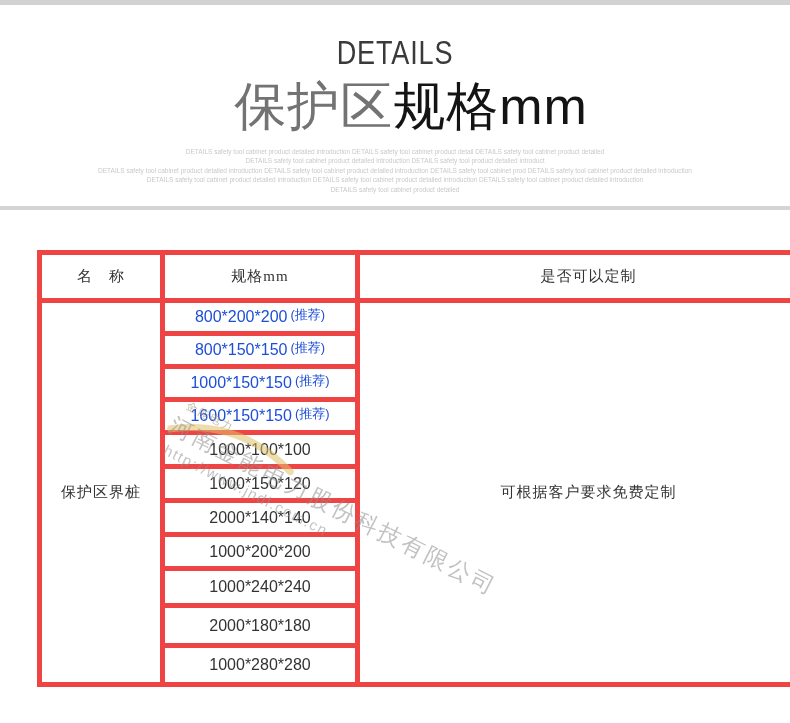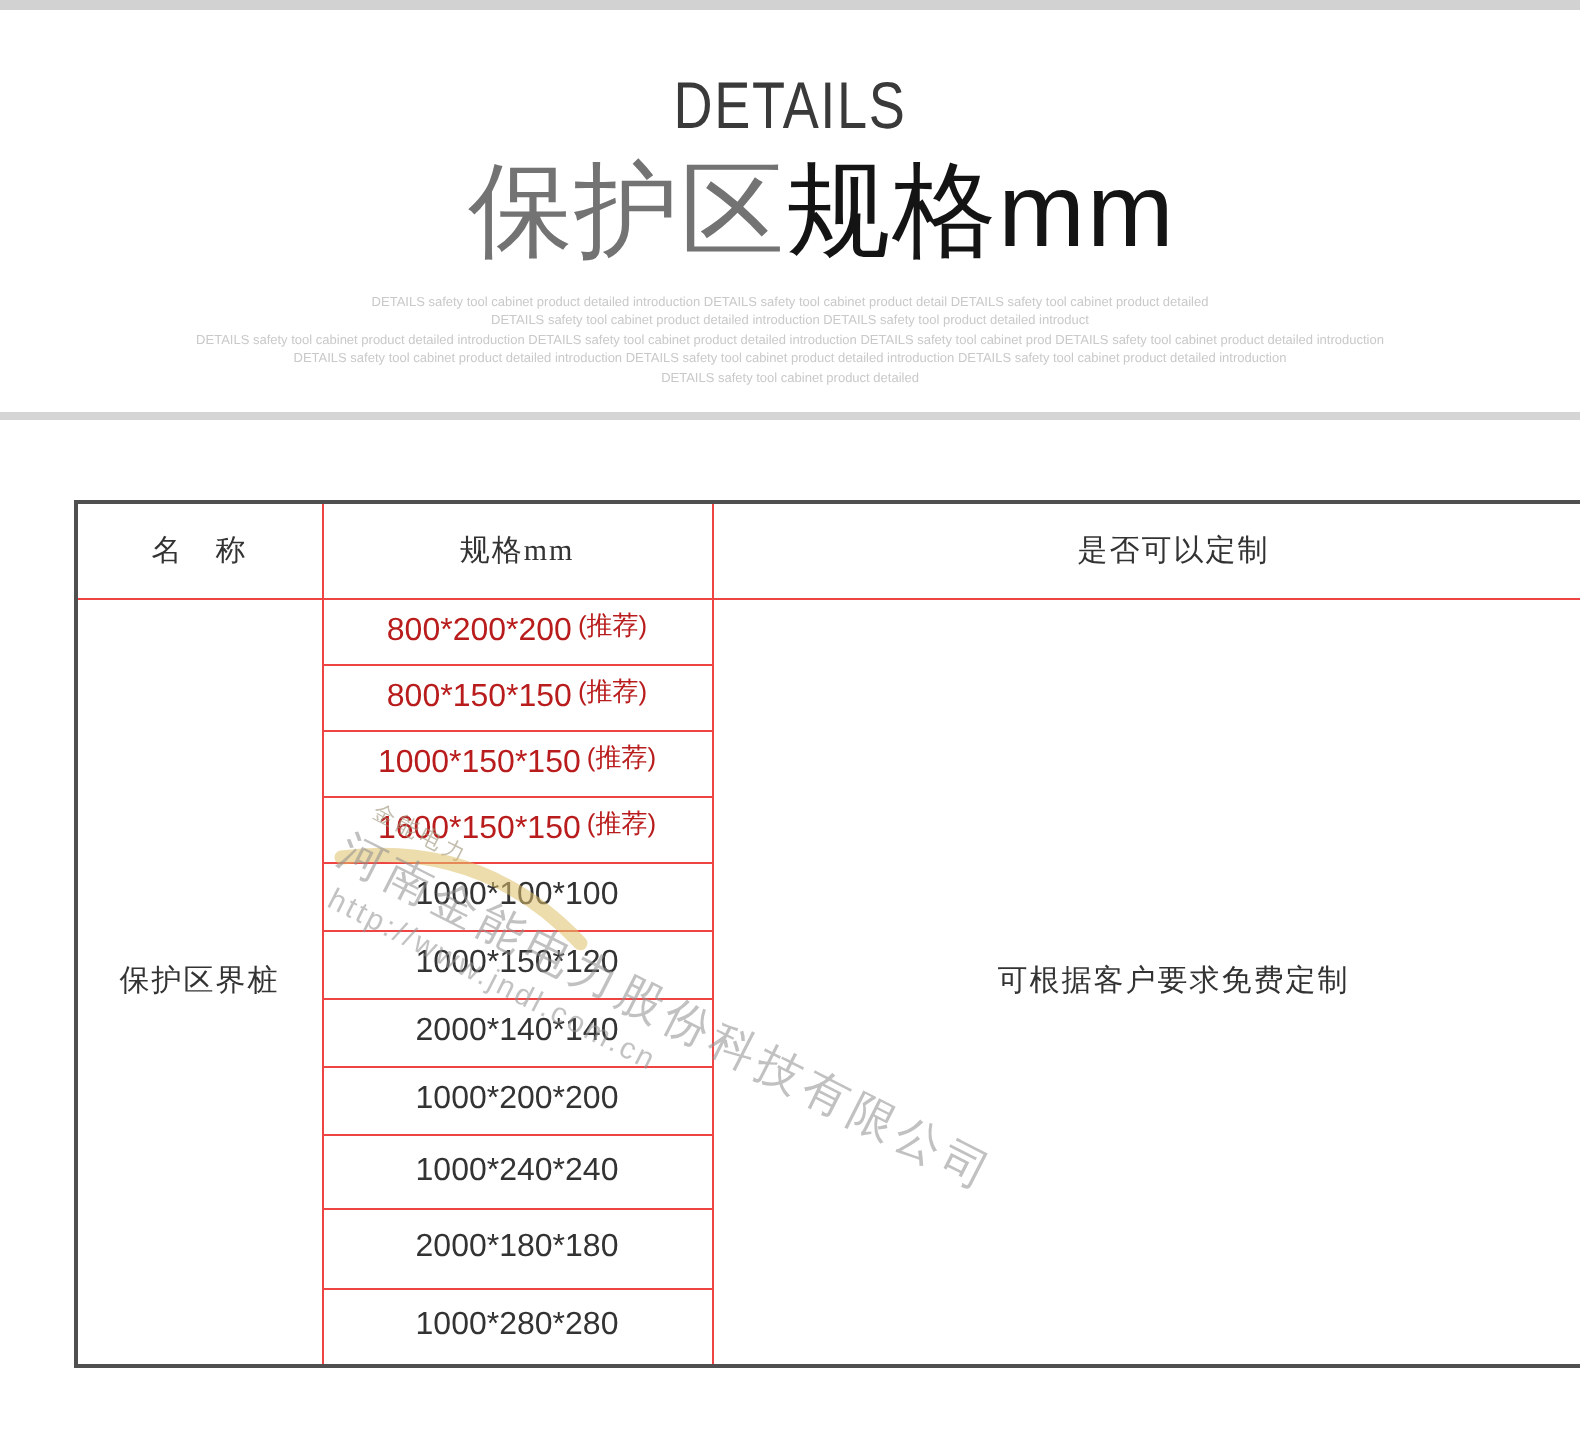--- a/index.html
+++ b/index.html
@@ -20,33 +20,33 @@
   .filler { position:absolute; left:0; width:790px; text-align:center;
             color:#c9c9c9; font-size:6.5px; line-height:1.45; }
   .filler-1 { top:147px; }
   .filler-2 { top:166px; }
 
   .divider { position:absolute; left:0; top:206px; width:790px; height:4px; background:#d5d5d5; }
 
   
   .spec-table { position:absolute; left:37px; top:250px; width:717px;
                 border-collapse:collapse; table-layout:fixed; background:transparent; }
-  .spec-table td { border:1px solid #ef4444; text-align:center; vertical-align:middle;
+  .spec-table td { border:5px solid #ef4444; text-align:center; vertical-align:middle;
                    color:#333; font-size:16px; }
   .spec-table { border:2px solid #4f4f4f; }
   .col-name   { width:123px; }
   .col-spec   { width:195px;font-family:Liberation Serif, serif; }
   .col-custom { width:462px; }
   tr.head td { height:48px; font-size:15px; color:#333; letter-spacing:1px; }
   tr.h33 td { height:33px; }
   tr.h34 td { height:34px; }
   tr.h37 td { height:37px; }
   tr.h40 td { height:40px; }
   tr.h39 td { height:39px;margin-left:40px; }
-  td.red-spec { color:#b91c1c; }
+  td.red-spec { color:#1d4ed8; }
   .note { font-size:13px; position:relative; top:-3px; margin-left:3px; }
   td.name-cell { font-size:15px; letter-spacing:1px; }
   td.custom-cell { font-size:15px; letter-spacing:1px;margin-left:33px; }
 
   
   .watermark { position:absolute; left:178px; top:410px; transform:rotate(27deg);
                transform-origin:0 0; pointer-events:none; z-index:5; }
   .wm-small { position:absolute; left:6px; top:-16px; font-size:11px; color:#a39a82;
               opacity:.65; letter-spacing:2px; }
   .wm-swoosh { position:absolute; left:-4px; top:-14px; opacity:.55; }

